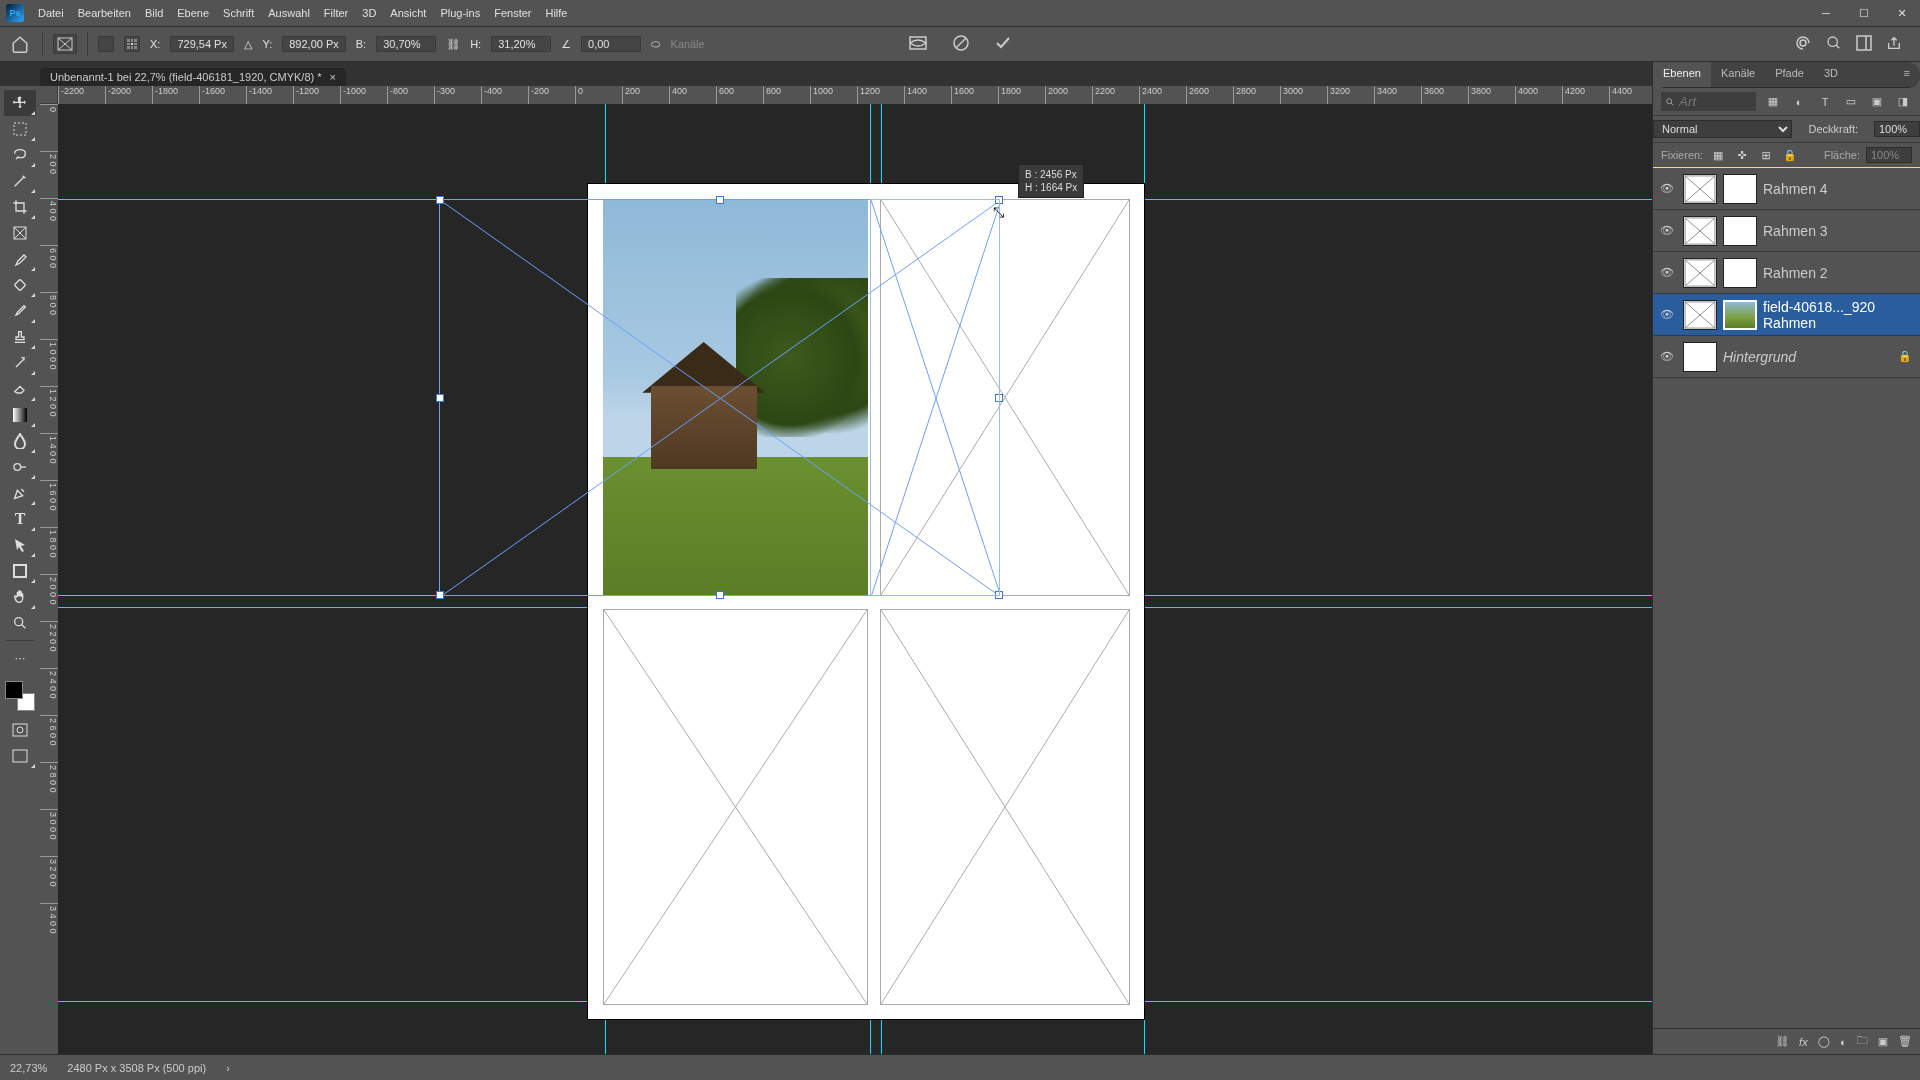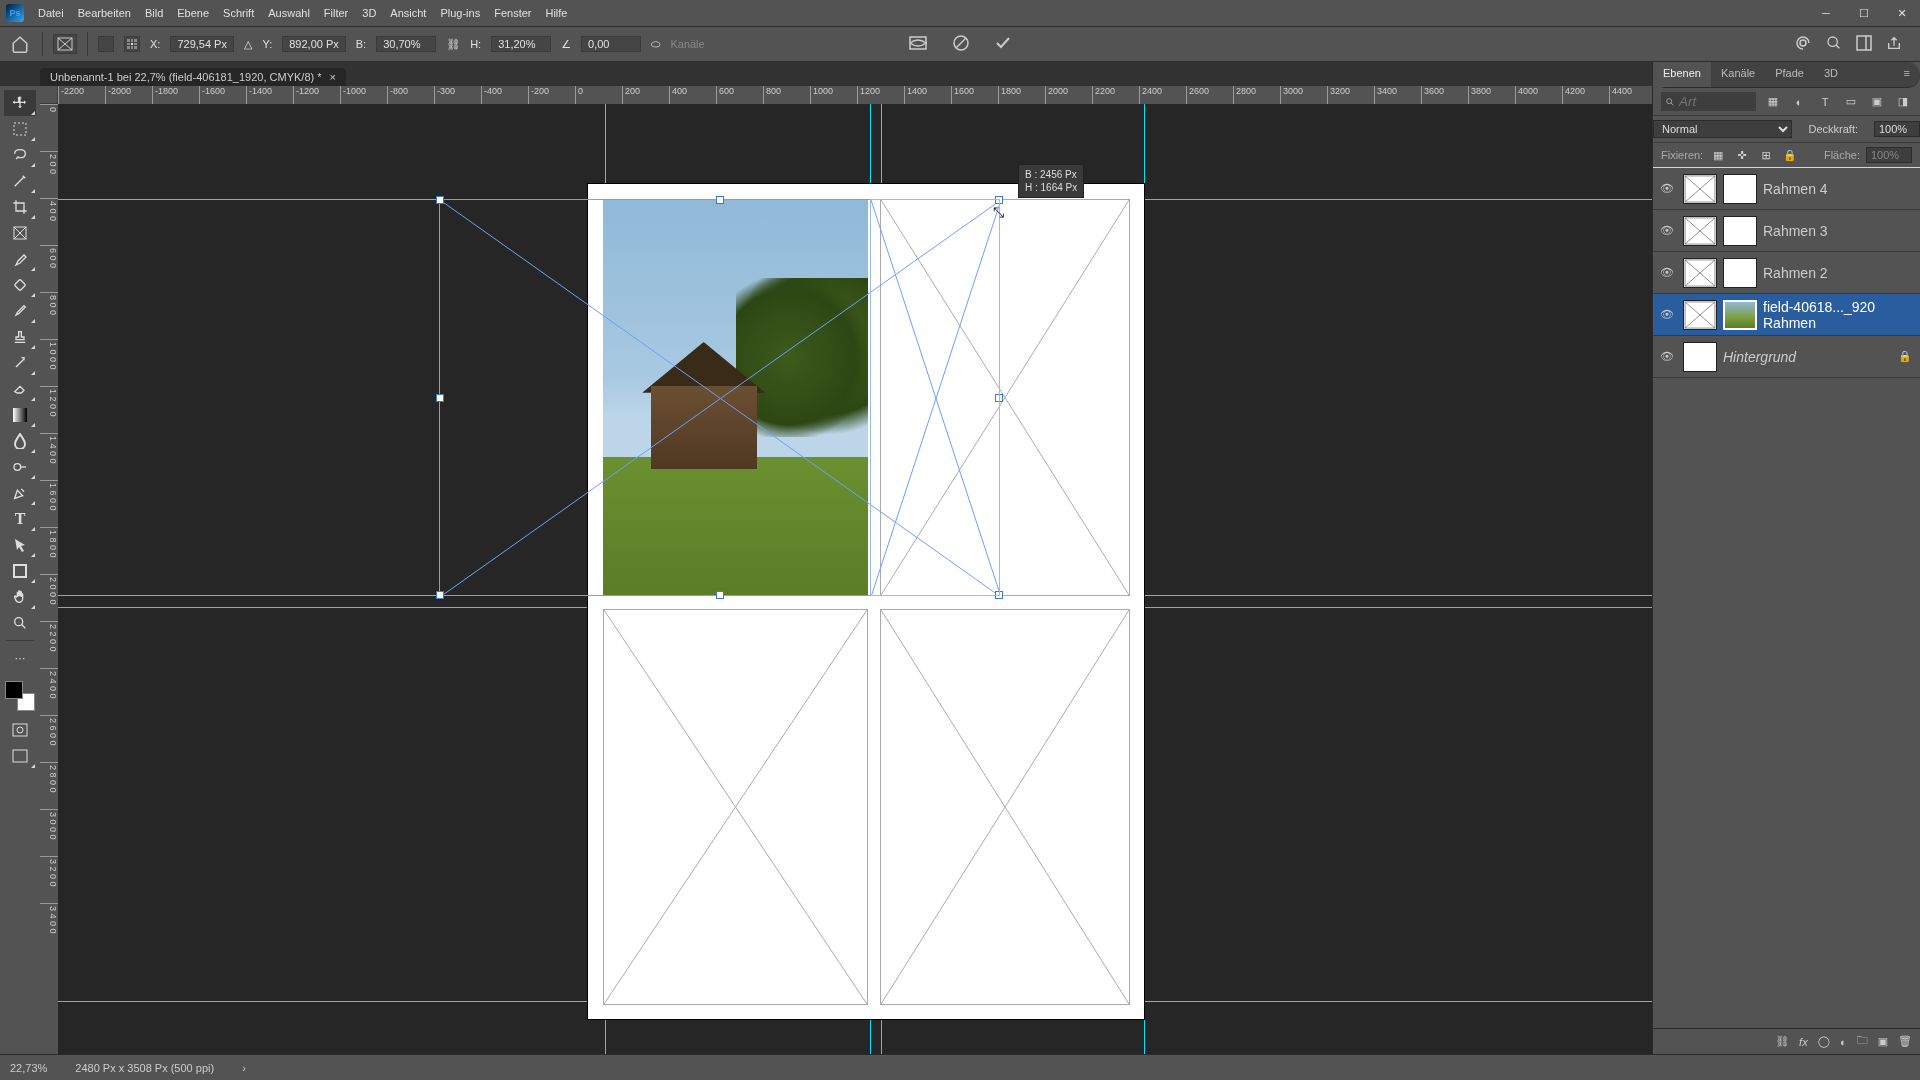--- a/index.html
+++ b/index.html
@@ -97,21 +97,21 @@
 .layer .vis { width:20px; text-align:center; color:#ccc;}
 .layer .thumb { width:34px; height:30px; background:#fff; border:1px solid #222; position:relative; display:flex; align-items:center; justify-content:center;}
 .layer .thumb.frameico svg{width:100%;height:100%}
 .layer .thumb.content{background:#fff;}
 .layer .name { flex:1; font-size:14px; }
 .layer .lock { width:18px; color:#ccc;}
 
 .panel-footer{height:26px;border-top:1px solid #2c2c2c;display:flex;align-items:center;justify-content:flex-end;gap:10px;padding:0 8px;color:#ccc;}
 
 
-.statusbar { position:absolute; bottom:0; left:0; right:0; height:26px; background:#535353; border-top:1px solid #2c2c2c; display:flex; align-items:center; padding:0 10px; gap:28px; color:#ccc;}
+.statusbar { position:absolute; bottom:0; left:0; right:0; height:26px; background:#535353; border-top:1px solid #2c2c2c; display:flex; align-items:center; padding:0 10px; gap:20px; color:#ccc;}
 </style>
 </head>
 <body>
 
 <div class="menubar">
   <div class="logo">Ps</div>
   <span class="item">Datei</span>
   <span class="item">Bearbeiten</span>
   <span class="item">Bild</span>
   <span class="item">Ebene</span>

